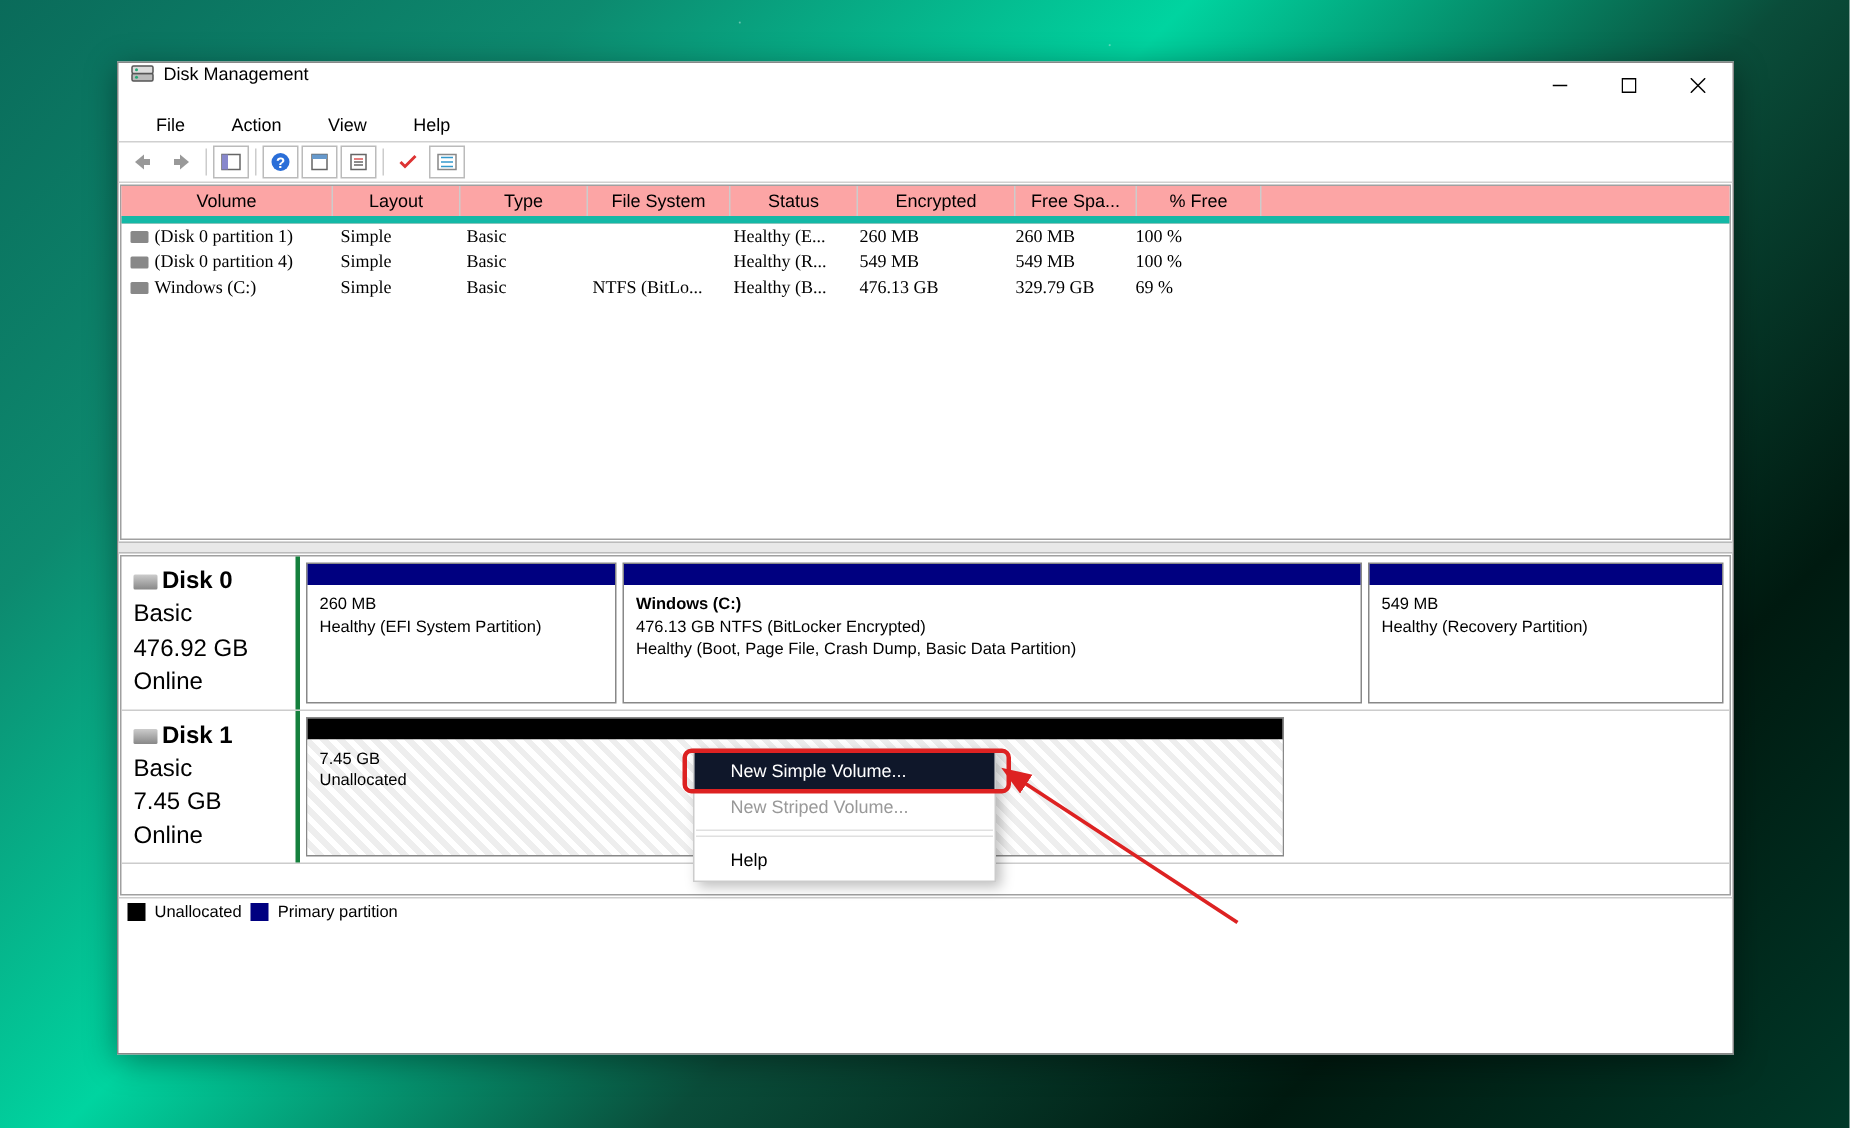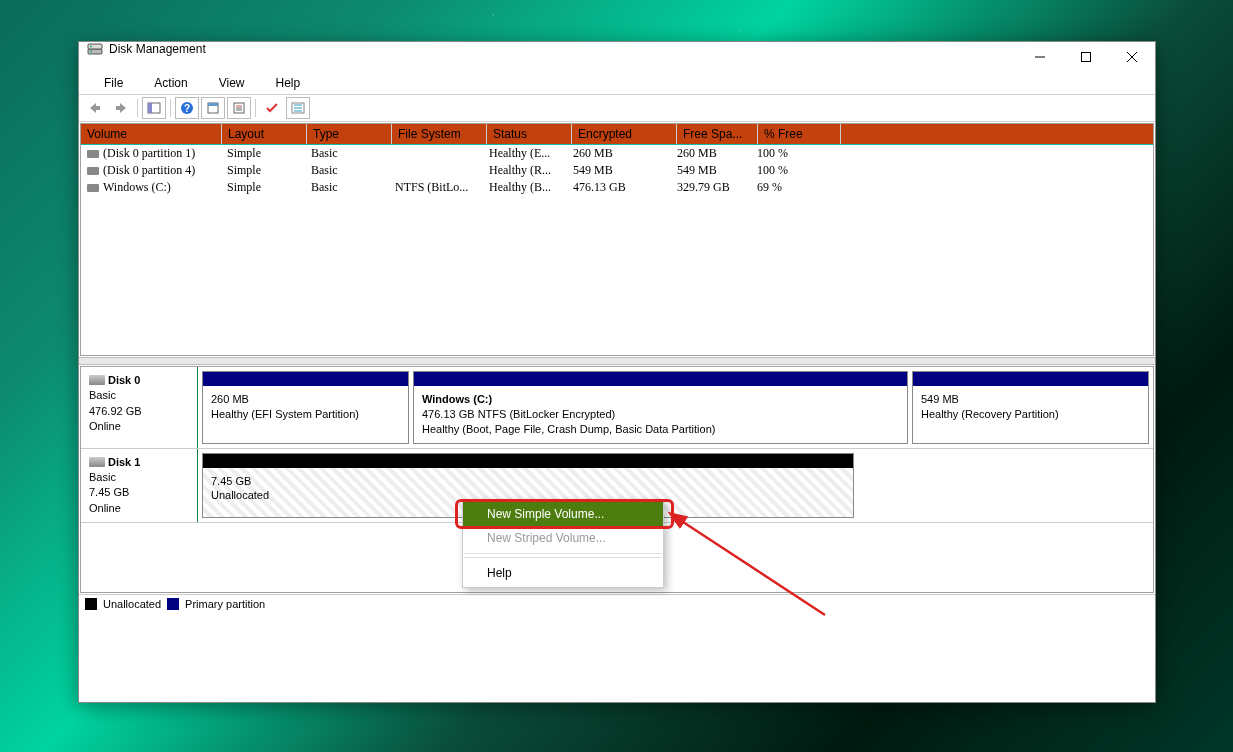--- a/index.html
+++ b/index.html
@@ -10,46 +10,46 @@
 .titlebar .app-icon{width:16px;height:16px;margin-right:6px;display:flex;align-items:center;justify-content:center;}
 .titlebar .title{flex:1;font-size:12px;}
 .winbtn{width:46px;height:30px;display:flex;align-items:center;justify-content:center;font-size:10px;}
 .menubar{display:flex;gap:4px;padding:2px 6px;}
 .menubar span{padding:2px 8px;margin-left:11px;}
 .toolbar{display:flex;align-items:center;gap:2px;padding:2px 4px;border-top:1px solid #d0d0d0;border-bottom:1px solid #d0d0d0;}
 .tbtn{width:22px;height:20px;display:flex;align-items:center;justify-content:center;border:1px solid transparent;}
 .tbtn.box{border:1px solid #bbb;}
 .tdiv{width:1px;height:18px;background:#ccc;margin:0 2px;}
 .volpane{border:1px solid #a0a0a0;margin:1px;}
-.volhead{display:flex;background:#c2410c;border-bottom:1px solid #14b8a6;}
+.volhead{display:flex;background:#fca5a5;border-bottom:5px solid #14b8a6;text-align:center;}
 .volhead div{padding:3px 6px;border-right:1px solid #ccc;overflow:hidden;white-space:nowrap;}
 .volrow{display:flex;font-family:Liberation Serif, serif;}
 .volrow div{padding:1px 6px;overflow:hidden;white-space:nowrap;text-overflow:ellipsis;}
 .c-vol{width:128px;}.c-lay{width:72px;}.c-typ{width:72px;}.c-fs{width:82px;}.c-stat{width:72px;}.c-cap{width:92px;}.c-free{width:68px;}.c-pct{width:70px;}
 .volbody{height:210px;overflow:auto;}
 .dicon{display:inline-block;width:12px;height:8px;background:#888;border-radius:1px;margin-right:4px;vertical-align:middle;}
 .splitter{height:6px;background:#e8e8e8;border-top:1px solid #bbb;border-bottom:1px solid #bbb;}
 .diskpane{border:1px solid #a0a0a0;margin:1px;background:#fff;}
 .diskrow{display:flex;border-bottom:1px solid #ccc;}
-.diskinfo{width:100px;padding:6px 8px;border-right:1px solid #15803d;font-size:11px;line-height:1.4;position:relative;}
+.diskinfo{width:100px;padding:6px 8px;border-right:3px solid #15803d;font-size:16px;line-height:1.4;position:relative;}
 .diskinfo .dn{font-weight:bold;}
 .dicon2{display:inline-block;width:16px;height:10px;background:linear-gradient(#ccc,#888);border-radius:1px;margin-right:3px;vertical-align:-1px;}
 .partarea{flex:1;padding:4px;display:flex;gap:4px;}
 .part{border:1px solid #888;display:flex;flex-direction:column;min-width:0;}
 .pbar{height:14px;}
 .pbar.navy{background:#000080;}
 .pbar.black{background:#000;}
 .pbody{padding:6px 8px;font-size:11px;line-height:1.35;flex:1;}
 .pbody .pn{font-weight:bold;}
 .unalloc{background:repeating-linear-gradient(45deg,#fff,#fff 4px,#eee 4px,#eee 8px);}
 .legend{display:flex;align-items:center;gap:6px;padding:3px 6px;border-top:1px solid #ccc;font-size:11px;}
 .lsw{width:12px;height:12px;display:inline-block;}
 .ctxmenu{position:absolute;left:462px;top:499px;width:200px;background:#fff;border:1px solid #ccc;box-shadow:3px 3px 8px rgba(0,0,0,.25);padding:2px 0;z-index:50;}
 .ctxitem{padding:5px 24px;font-size:12px;white-space:nowrap;}
-.ctxitem.sel{background:#4d7c0f;color:#fff;}
+.ctxitem.sel{background:#0f172a;color:#fff;}
 .ctxitem.dis{color:#999;}
 .ctxsep{height:1px;background:#e0e0e0;margin:3px 1px;}
 .hilite{position:absolute;border:3px solid #d22;border-radius:6px;pointer-events:none;z-index:60;}
 .arrow{position:absolute;z-index:55;pointer-events:none;}
 </style>
 </head>
 <body>
 
 <div class="stars"></div>
 

